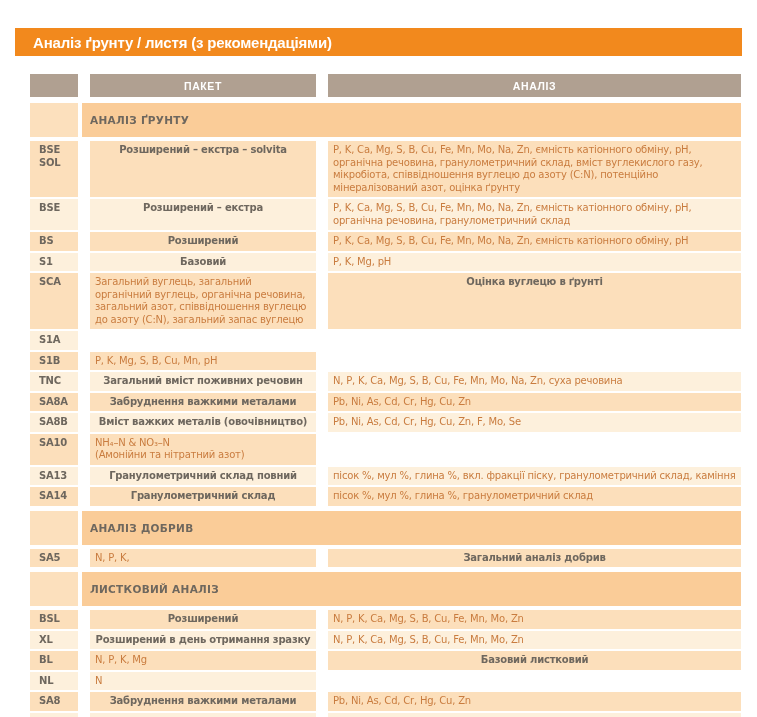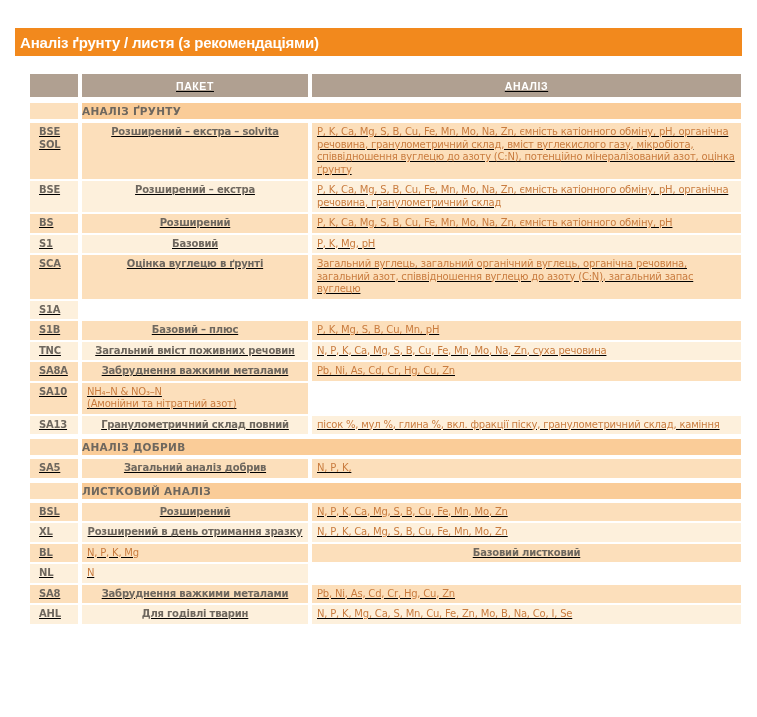--- a/index.html
+++ b/index.html
@@ -11,50 +11,49 @@
   *{box-sizing:border-box;margin:0;padding:0;}
   html,body{background:#ffffff;}
   body{
     width:757px;height:717px;overflow:hidden;
     font-family:"DejaVu Sans","Liberation Sans",sans-serif;
   }
   .banner{
     margin:28px 15px 0 15px;height:28px;
     background:var(--banner-bg);
     display:flex;align-items:center;
-    padding-left:5px;
+    padding-left:18px;
   }
   .banner span{
     color:var(--text-white);font-size:15px;font-weight:bold;
     letter-spacing:-0.2px;
     font-family:"Liberation Sans",sans-serif;
   }
   .tbl{margin:18px 16px 0 30px;}
   .thead,.row{
     display:grid;
     grid-template-columns:48px 226px 1fr;
-    column-gap:4px;
-    text-decoration:underline;
+    column-gap:12px;
   }
   .thead{margin-bottom:6px;}
   .th{
     background:var(--header-bg);height:23px;
     color:var(--text-white);font-size:10.5px;font-weight:bold;
     letter-spacing:0.6px;
     display:flex;align-items:center;justify-content:center;
     font-family:"Liberation Sans",sans-serif;
   }
   .section-row{
     display:grid;grid-template-columns:48px 1fr;column-gap:4px;
     margin:5px 0 4px 0;
   }
   .sec-left{background:var(--section-left-bg);}
   .sec-band{
-    background:var(--section-band-bg);height:16px;
-    display:flex;align-items:center;
+    background:var(--section-band-bg);height:34px;
+    display:flex;align-items:center;padding-left:8px;
   }
   .sec-band span{
     color:var(--text-dark);font-size:10.5px;font-weight:bold;
     letter-spacing:0.3px;
   }
   .row{margin-bottom:2px;}
   .row.dark .cell{background:var(--row-dark-bg);}
   .row.light .cell{background:var(--row-light-bg);}
   .cell{
     padding:3px 5px;font-size:10px;line-height:1.25;
@@ -108,71 +107,80 @@
   </div>
 
   <div class="row light">
     <div class="cell code">S1</div>
     <div class="cell pak">Базовий</div>
     <div class="cell ana">P, K, Mg, pH</div>
   </div>
 
   <div class="row dark">
     <div class="cell code">SCA</div>
+    <div class="cell ana">Загальний вуглець, загальний органічний вуглець, органічна речовина, загальний азот, співвідношення вуглецю до азоту (C:N), загальний запас вуглецю</div>
     <div class="cell pak">Оцінка вуглецю в ґрунті</div>
-    <div class="cell ana">Загальний вуглець, загальний органічний вуглець, органічна речовина, загальний азот, співвідношення вуглецю до азоту (C:N), загальний запас вуглецю</div>
   </div>
 
   <div class="row light">
     <div class="cell code">S1A</div>
   </div>
 
   <div class="row dark">
     <div class="cell code">S1B</div>
-    <div class="cell pak">Базовий – плюс</div>
     <div class="cell ana">P, K, Mg, S, B, Cu, Mn, pH</div>
   </div>
 
   <div class="row light">
     <div class="cell code">TNC</div>
     <div class="cell pak">Загальний вміст поживних речовин</div>
     <div class="cell ana">N, P, K, Ca, Mg, S, B, Cu, Fe, Mn, Mo, Na, Zn, суха речовина</div>
   </div>
 
   <div class="row dark">
     <div class="cell code">SA8A</div>
     <div class="cell pak">Забруднення важкими металами</div>
     <div class="cell ana">Pb, Ni, As, Cd, Cr, Hg, Cu, Zn</div>
   </div>
 
+  <div class="row light">
+    <div class="cell code">SA8B</div>
+    <div class="cell pak">Вміст важких металів (овочівництво)</div>
+    <div class="cell ana">Pb, Ni, As, Cd, Cr, Hg, Cu, Zn, F, Mo, Se</div>
+  </div>
 
   <div class="row dark">
     <div class="cell code">SA10</div>
     <div class="cell ana">NH₄–N &amp; NO₃–N
 (Амонійни та нітратний азот)</div>
   </div>
 
   <div class="row light">
     <div class="cell code">SA13</div>
     <div class="cell pak">Гранулометричний склад повний</div>
     <div class="cell ana">пісок %, мул %, глина %, вкл. фракції піску, гранулометричний склад, каміння</div>
   </div>
 
+  <div class="row dark">
+    <div class="cell code">SA14</div>
+    <div class="cell pak">Гранулометричний склад</div>
+    <div class="cell ana">пісок %, мул %, глина %, гранулометричний склад</div>
+  </div>
 
   <div class="section-row">
     <div class="sec-left"></div>
     <div class="sec-band">
       <span>АНАЛІЗ ДОБРИВ</span>
     </div>
   </div>
 
   <div class="row dark">
     <div class="cell code">SA5</div>
+    <div class="cell ana">N, P, K,</div>
     <div class="cell pak">Загальний аналіз добрив</div>
-    <div class="cell ana">N, P, K,</div>
   </div>
 
   <div class="section-row">
     <div class="sec-left"></div>
     <div class="sec-band">
       <span>ЛИСТКОВИЙ АНАЛІЗ</span>
     </div>
   </div>
 
   <div class="row dark">

